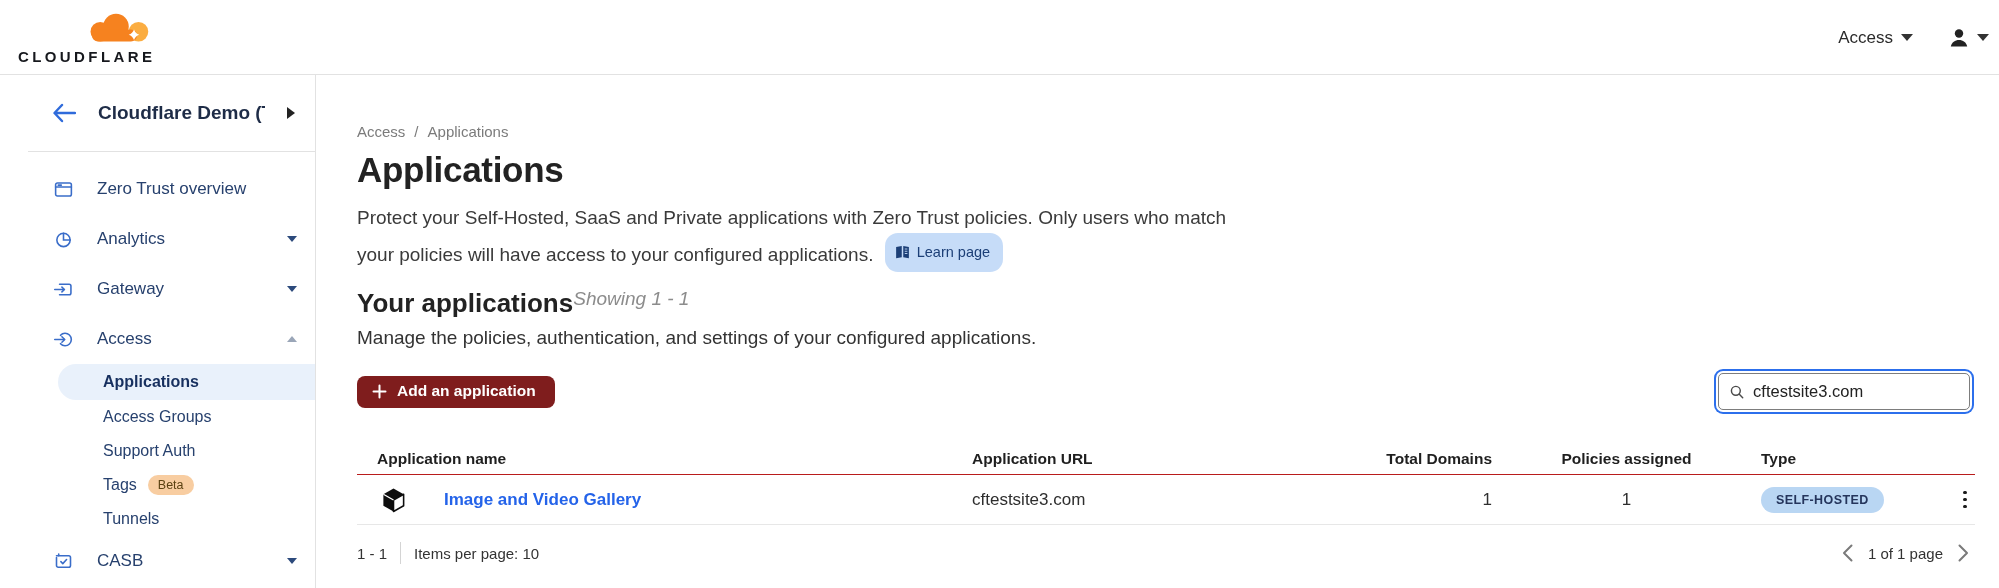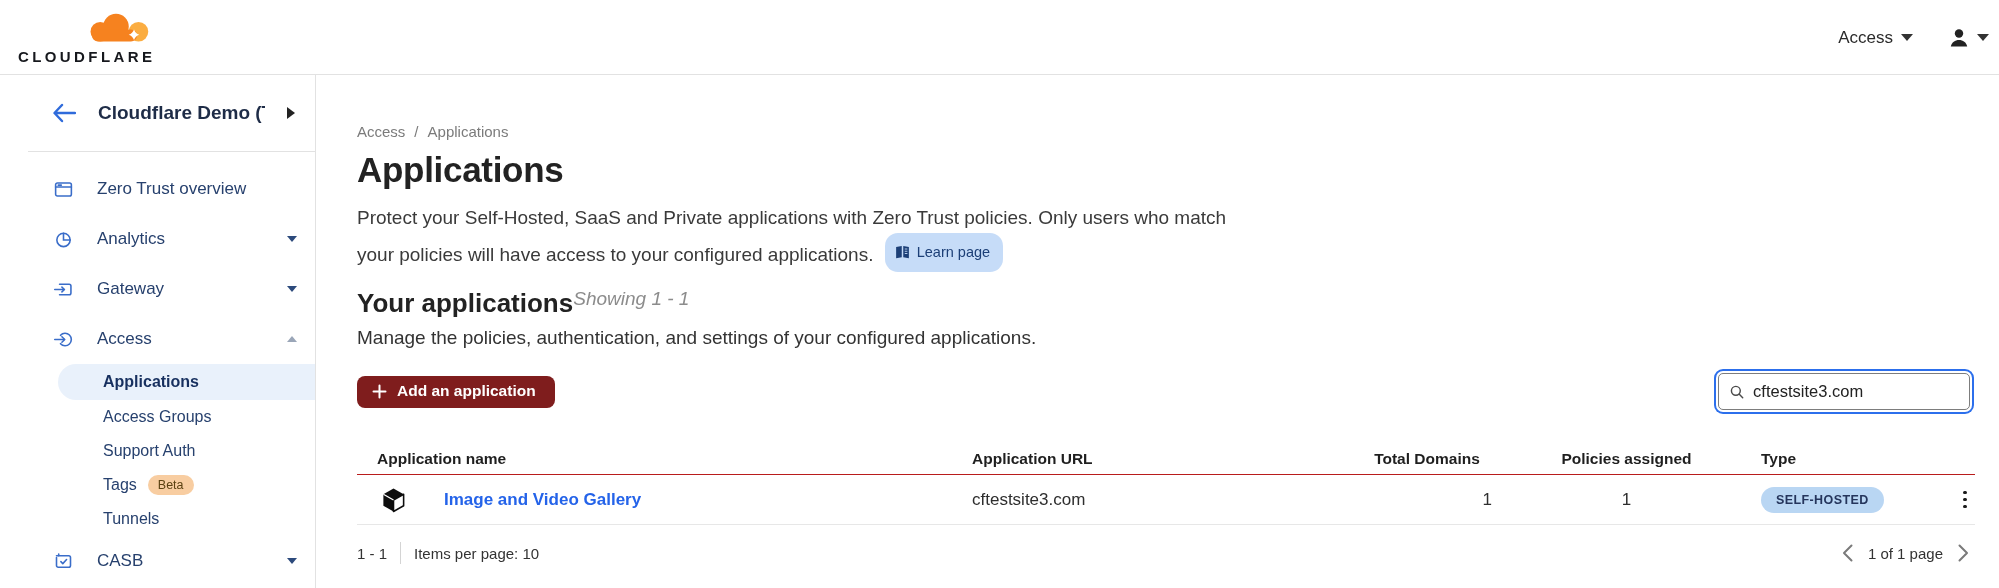--- a/index.html
+++ b/index.html
@@ -64,21 +64,21 @@
     border:1px solid #7d7d7d; border-radius:5px; box-shadow:0 0 0 2px #fff, 0 0 0 4px #2c6fec;
     padding:0 10px; margin-right:5px; }
   .search-box input { border:none; outline:none; font-family:inherit; font-size:16.5px; color:#222;
     width:100%; background:transparent; }
   
   .table { margin-top:40px; }
   .t-head, .t-row { display:grid; grid-template-columns:615px 390px 130px 269px 174px 40px; align-items:center; }
   .t-head { border-bottom:1px solid #b91c1c; padding-bottom:6px; }
   .th { font-size:15.5px; font-weight:700; color:#1f1f1f; }
   .th.c-name { padding-left:20px; }
-  .th.c-domains { text-align:center; }
+  .th.c-domains { text-align:right; }
   .th.c-policies { text-align:center; }
   .t-row { height:50px; border-bottom:1px solid #e7e7e7; }
   .cell { font-size:17px; color:#2e2e2e; }
   .cell.c-name { display:flex; align-items:center; gap:37px; padding-left:23px; }
   .cell.c-domains { text-align:right; }
   .cell.c-policies { text-align:center; }
   .app-link { color:#2463e9; font-weight:600; cursor:pointer; }
   .type-badge { display:inline-block; background:#b9d6f3; color:#25355c; font-size:12.5px; font-weight:700;
     letter-spacing:0.4px; padding:6px 15px; border-radius:14px; }
   .kebab { display:flex; flex-direction:column; align-items:center; gap:3.5px; cursor:pointer;

